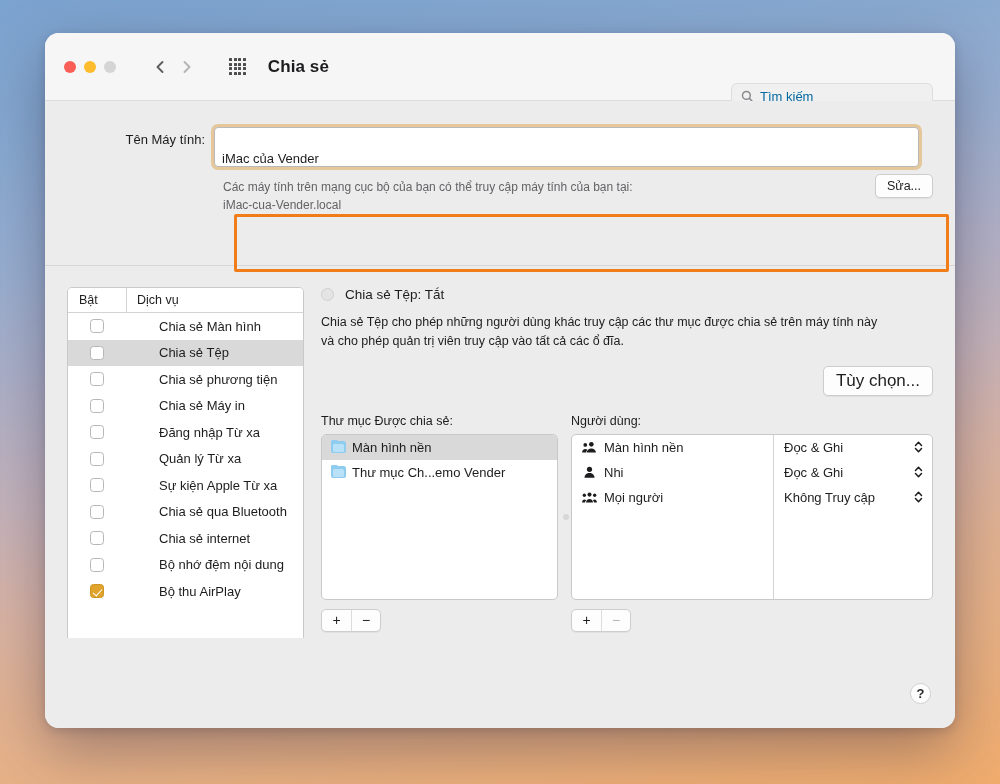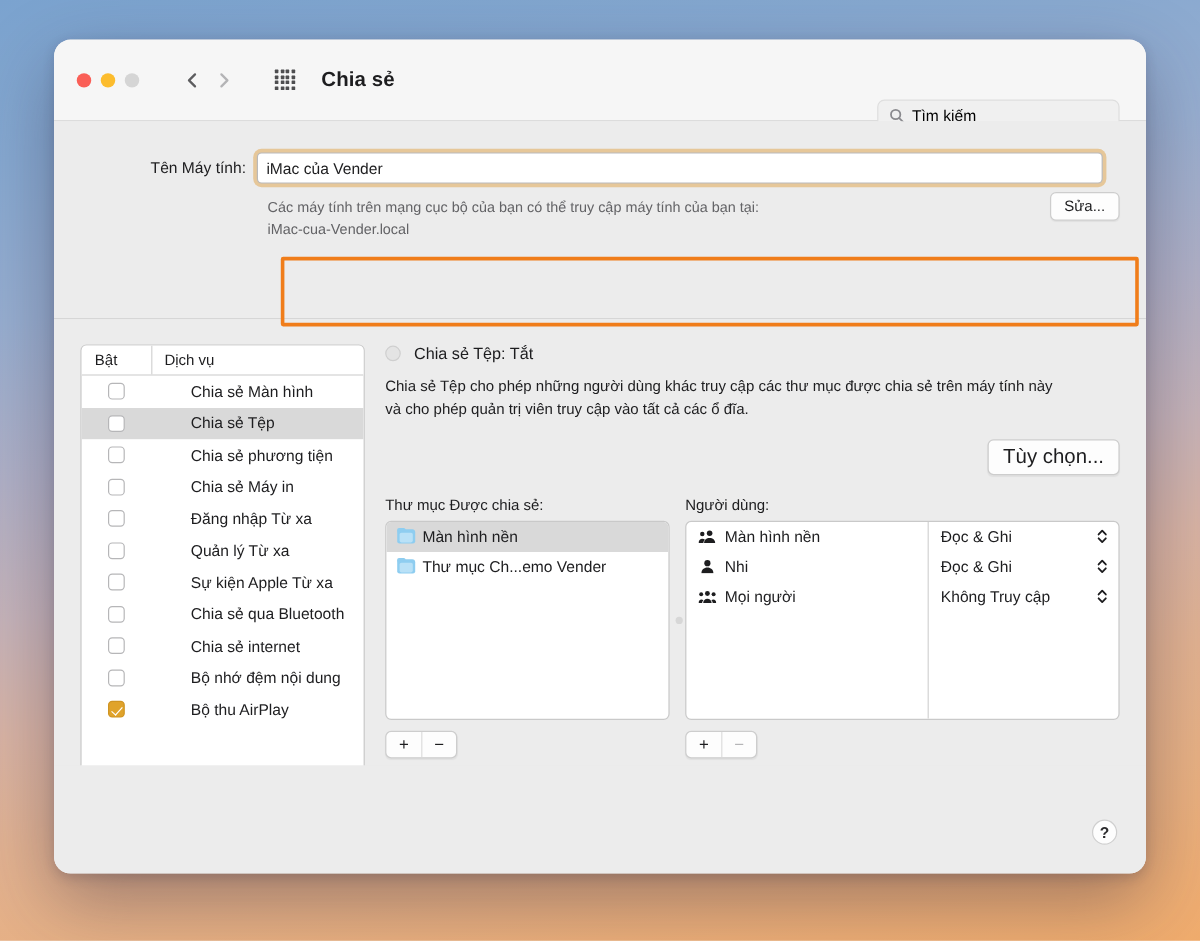--- a/index.html
+++ b/index.html
@@ -83,44 +83,44 @@
     background: #f0f0f0;
     border: 1px solid #dedede;
     border-radius: 6px;
     display: flex;
     align-items: center;
     padding: 0 9px;
     gap: 6px;
   }
   .searchbox svg { width: 13px; height: 13px; flex: none; }
   .searchbox svg circle, .searchbox svg line { stroke: #8a8a8e; fill: none; stroke-width: 1.6; stroke-linecap: round; }
-  .search-ph { font-size: 13px; color: #000000; }
+  .search-ph { font-size: 13px; color: #0369a1; }
 
   
   .toppanel {
     padding: 26px 22px 0 22px;
     background: #ececec;
     flex: none;
     position: relative;
     height: 164px;
   }
   .namerow { display: flex; align-items: flex-start; }
   .namelabel {
     font-size: 13px; color: #1d1d1f;
     width: 147px; text-align: right;
     padding-right: 9px; padding-top: 5px;
   }
   .namefield {
     flex: 1;
-    height: 26px;
+    height: 40px;
     background: #fff;
     border: 1px solid #b9b9bb;
     border-radius: 4px;
     box-shadow: 0 0 0 3px rgba(226,170,86,.55);
-    display: flex; align-items: center;
+    display: flex; align-items: flex-end;
     padding: 0 7px;
     margin-right: 14px;
   }
   .namefield span { font-size: 13px; color: #1d1d1f; }
 
   .hintrow { display: flex; align-items: flex-start; margin-top: 11px; }
   .hintspace { width: 156px; flex: none; }
   .hint { font-size: 12px; color: #636366; line-height: 1.5; flex: 1; }
   .btn {
     background: #fdfdfd;

